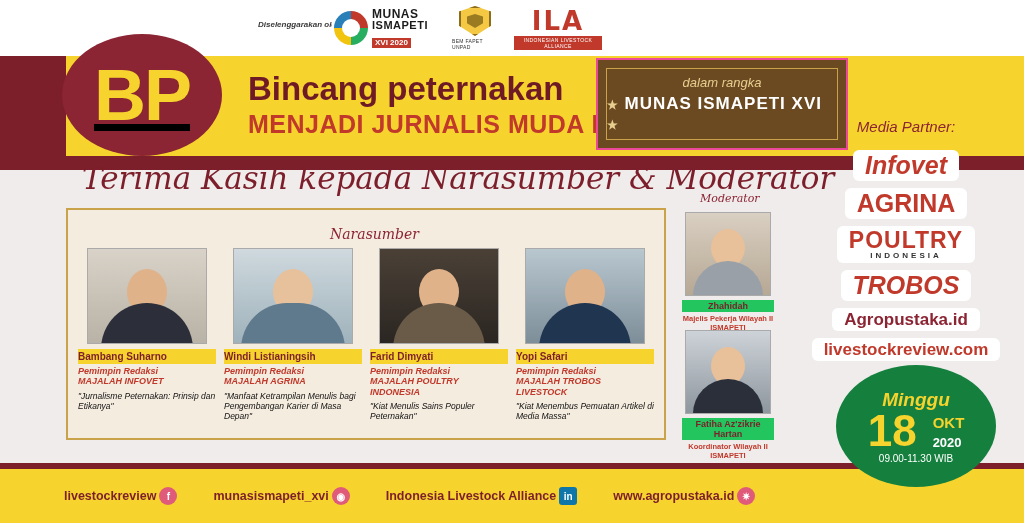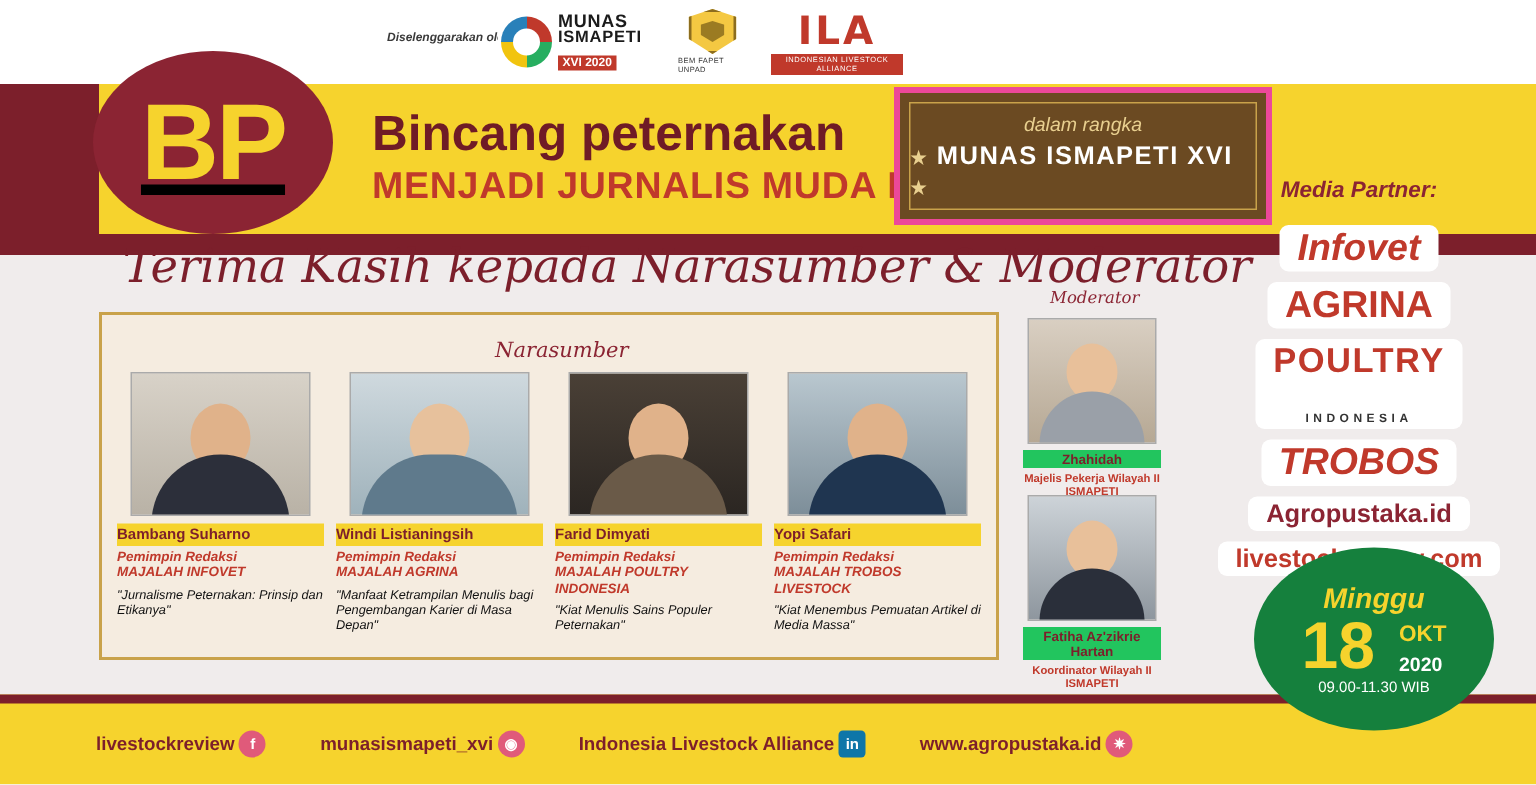--- a/index.html
+++ b/index.html
@@ -104,50 +104,50 @@
   }
   .title-2 {
     position: absolute; left: 248px; top: 110px;
     font-size: 25px; color: #c0392b; font-weight: bold; letter-spacing: .5px;
   }
 
   
   .plaque {
     position: absolute; left: 596px; top: 58px; width: 252px; height: 92px;
     background: #6b4a22;
-    border: 4px solid #ec4899;
+    border: 2px solid #ec4899;
     display: flex; flex-direction: column; align-items: center; justify-content: center;
   }
   .plaque .inner {
     border: 1px solid #c9a24a; width: 232px; height: 72px;
     display: flex; flex-direction: column; align-items: center; justify-content: center;
   }
   .plaque .dlm { font-size: 13px; color: #e8cf8f; font-style: italic; }
   .plaque .mn {
     font-size: 17px; color: #ffffff; font-weight: bold; letter-spacing: 1px; margin-top: 4px;
   }
   .plaque .star { color: #e8cf8f; font-size: 12px; }
 
   
   .media-title {
     position: absolute; right: 28px; top: 118px; width: 180px;
-    text-align: center; font-size: 15px; font-style: italic; font-weight: bold; color: #8b2433;
+    text-align: center; font-size: 15px; font-style: italic; font-weight: normal; color: #8b2433;
   }
   .media-list {
     position: absolute; right: 18px; top: 150px; width: 200px;
     display: flex; flex-direction: column; align-items: center; gap: 7px;
   }
   .m-item {
     background: #ffffff; border-radius: 6px; padding: 3px 12px;
     font-weight: bold; text-align: center; line-height: 1;
   }
   .m-infovet { font-size: 25px; color: #c0392b; font-style: italic; }
   .m-agrina  { font-size: 25px; color: #c0392b; }
   .m-poultry { font-size: 23px; color: #c0392b; letter-spacing: 1px; }
-  .m-poultry small { display: block; font-size: 8px; color: #333; letter-spacing: 3px; margin-top: 23px; }
+  .m-poultry small { display: block; font-size: 8px; color: #333; letter-spacing: 3px; }
   .m-trobos  { font-size: 25px; color: #c0392b; font-style: italic; }
   .m-agropustaka { font-size: 17px; color: #8b2433; }
   .m-livestockreview { font-size: 17px; color: #c0392b; }
 
   
   .terima {
     position: absolute; left: 82px; top: 160px;
     font-size: 31px; color: #7c1f2b; font-style: italic;
     font-family: "DejaVu Serif", serif;
   }

